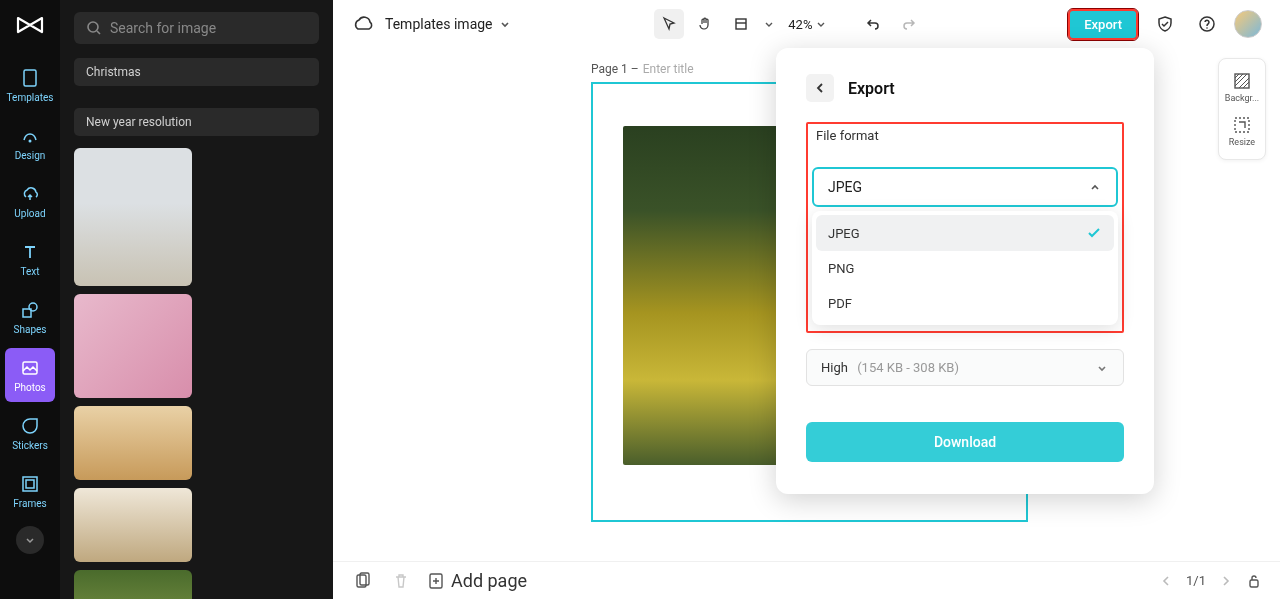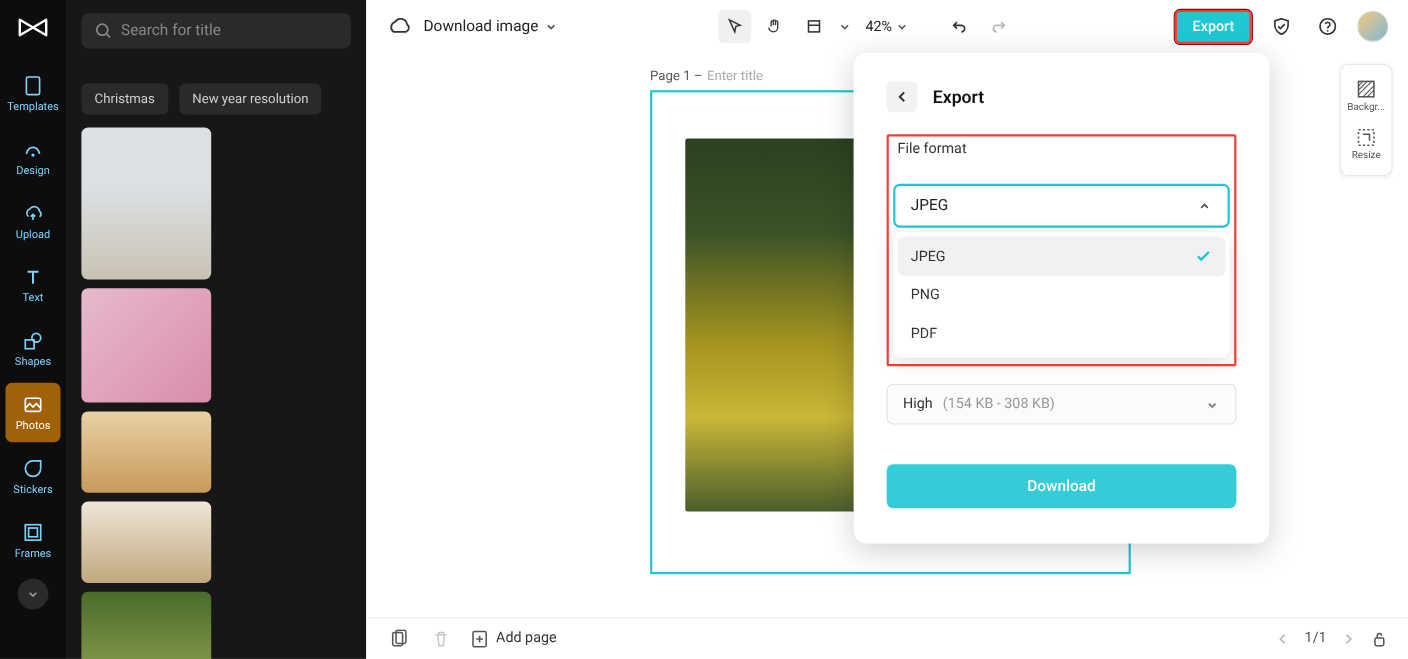--- a/index.html
+++ b/index.html
@@ -3,30 +3,30 @@
 <meta charset="utf-8">
 <style>
 * { box-sizing: border-box; margin: 0; padding: 0; }
 body { font-family: -apple-system, BlinkMacSystemFont, "Segoe UI", Roboto, sans-serif; width: 1280px; height: 599px; overflow: hidden; background: #fff; position: relative; }
 
 
 .tool-rail { position: absolute; left: 0; top: 0; width: 60px; height: 599px; background: #0d0d0d; display: flex; flex-direction: column; align-items: center; padding-top: 10px; z-index: 10; }
 .logo { width: 30px; height: 30px; display: flex; justify-content: center; align-items: center; margin-bottom: 18px; }
 .logo svg path { stroke: #fff; fill: none; }
 .rail-item { width: 50px; display: flex; flex-direction: column; align-items: center; padding: 9px 0; color: #7dd3fc; cursor: pointer; border-radius: 6px; margin-bottom: 4px; }
-.rail-item.active { background: #a16207; color: #fff; }
+.rail-item.active { background: #8b5cf6; color: #fff; }
 .rail-item .icon { width: 22px; height: 22px; display: flex; align-items: center; justify-content: center; margin-bottom: 3px; }
 .rail-item span { font-size: 10px; }
 .rail-more { width: 28px; height: 28px; border-radius: 50%; background: #2a2a2a; color: #9a9a9a; display: flex; align-items: center; justify-content: center; margin-top: 4px; }
 
 
 .side-panel { position: absolute; left: 60px; top: 0; width: 273px; height: 599px; background: #171717; padding: 12px 14px 0; overflow: hidden; }
 .search-box { display: flex; align-items: center; background: #2a2a2a; border-radius: 6px; padding: 8px 12px; color: #888; font-size: 14px; }
 .search-box .icon { margin-right: 8px; }
-.chips { display: flex; gap: 10px; margin: 32px 0 12px; }
+.chips { display: flex; gap: 22px; margin: 14px 0 12px; flex-direction: column; }
 .chip { background: #2a2a2a; color: #d0d0d0; font-size: 12px; padding: 7px 12px; border-radius: 5px; cursor: pointer; }
 .photo-grid { display: flex; gap: 8px; }
 .photo-col { display: flex; flex-direction: column; gap: 8px; width: 118px; }
 .thumb { width: 118px; border-radius: 6px; }
 .thumb.t1 { height: 138px; background: linear-gradient(180deg,#dce0e3 40%,#c8c2b3); }
 .thumb.t2 { height: 104px; background: linear-gradient(135deg,#e8b9cc,#d88eab); }
 .thumb.t3 { height: 74px; background: linear-gradient(180deg,#e9d1a6,#c79a5a); }
 .thumb.t4 { height: 74px; background: linear-gradient(180deg,#efe7d8,#bfa87f); }
 .thumb.t5 { height: 80px; background: linear-gradient(180deg,#4a6b2c,#8a9f4d); }
 .thumb.t6 { height: 104px; background: #0e0e0e; display:flex;align-items:center;justify-content:center;color:#fff;font-weight:700;font-size:16px; }
@@ -74,21 +74,21 @@
 .dd-item.selected { background: #f0f1f2; }
 .quality-select { margin-top: 16px; border: 1px solid #e2e2e2; background: #fafbfb; border-radius: 6px; padding: 10px 14px; font-size: 13px; display: flex; align-items: center; justify-content: space-between; cursor: pointer; }
 .quality-select .main { color: #333; }
 .quality-select .sub { color: #999; margin-left: 6px; }
 .download-btn { margin-top: 36px; background: #34cdd7; color: #fff; font-size: 14px; font-weight: 500; border-radius: 6px; padding: 12px; text-align: center; cursor: pointer; }
 
 
 .bottom-bar { position: absolute; left: 333px; bottom: 0; right: 0; height: 38px; background: #fff; display: flex; align-items: center; padding: 0 18px; border-top: 1px solid #f0f0f0; }
 .bb-btn { width: 24px; height: 24px; display: flex; align-items: center; justify-content: center; color: #555; cursor: pointer; margin-right: 14px; }
 .bb-btn.disabled { color: #c8c8c8; }
-.add-page { display: flex; align-items: center; gap: 6px; font-size: 13px; color: #333; cursor: pointer; }
+.add-page { display: flex; align-items: center; gap: 6px; font-size: 18px; color: #333; cursor: pointer; }
 .bb-right { margin-left: auto; display: flex; align-items: center; gap: 14px; color: #555; font-size: 13px; }
 .chevron { color: #bbb; }
 
 svg { display: block; }
 </style>
 </head>
 <body>
 
 <div class="tool-rail">
   <div class="logo">
@@ -174,21 +174,21 @@
 </div>
 
 <div class="side-panel">
   <div class="search-box">
     <span class="icon">
         <svg width="16" height="16" viewBox="0 0 16 16">
           <circle cx="7" cy="7" r="5" stroke="#888" stroke-width="1.6" fill="none"></circle>
           <path d="M11 11l3 3" stroke="#888" stroke-width="1.6"></path>
         </svg>
       </span>
-    <span>Search for title</span>
+    <span>Search for image</span>
   </div>
   <div class="chips">
     <div class="chip">Christmas</div>
     <div class="chip">New year resolution</div>
   </div>
   <div class="photo-grid">
     <div class="photo-col">
       <div class="thumb t1"></div>
       <div class="thumb t2"></div>
       <div class="thumb t3"></div>
@@ -197,21 +197,21 @@
     </div>
   </div>
 </div>
 
 <div class="top-bar">
   <div class="cloud">
     <svg width="22" height="18" viewBox="0 0 22 18">
         <path d="M7 14a5 5 0 0 1 1-9 6 6 0 0 1 11 2 4 4 0 0 1-1 7H7z" stroke="#333" stroke-width="1.6" fill="none"></path>
       </svg>
   </div>
-  <div class="doc-title">Download image</div>
+  <div class="doc-title">Templates image</div>
   <div class="doc-caret">
       <svg width="12" height="12" viewBox="0 0 12 12">
         <path d="M3 5l3 3 3-3" stroke="#555" stroke-width="1.6" fill="none"></path>
       </svg>
     </div>
 
   <div class="tb-center">
     <div class="tb-btn active">
         <svg width="16" height="16" viewBox="0 0 16 16">
           <path d="M3 2l10 5-4 1-1 5z" stroke="#333" stroke-width="1.3" fill="none"></path>

